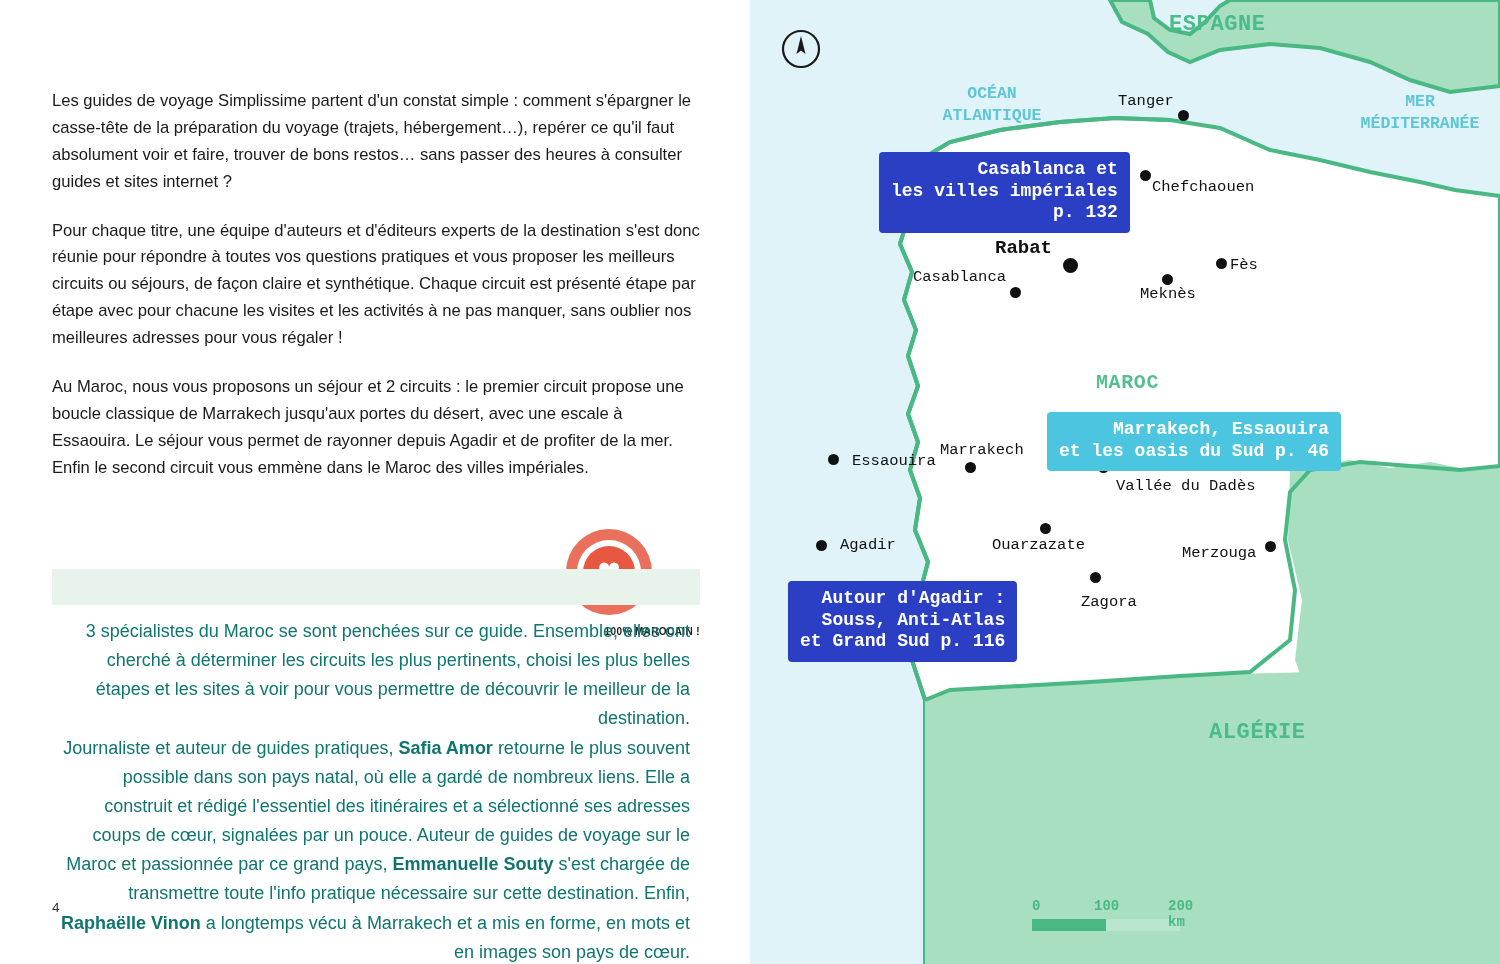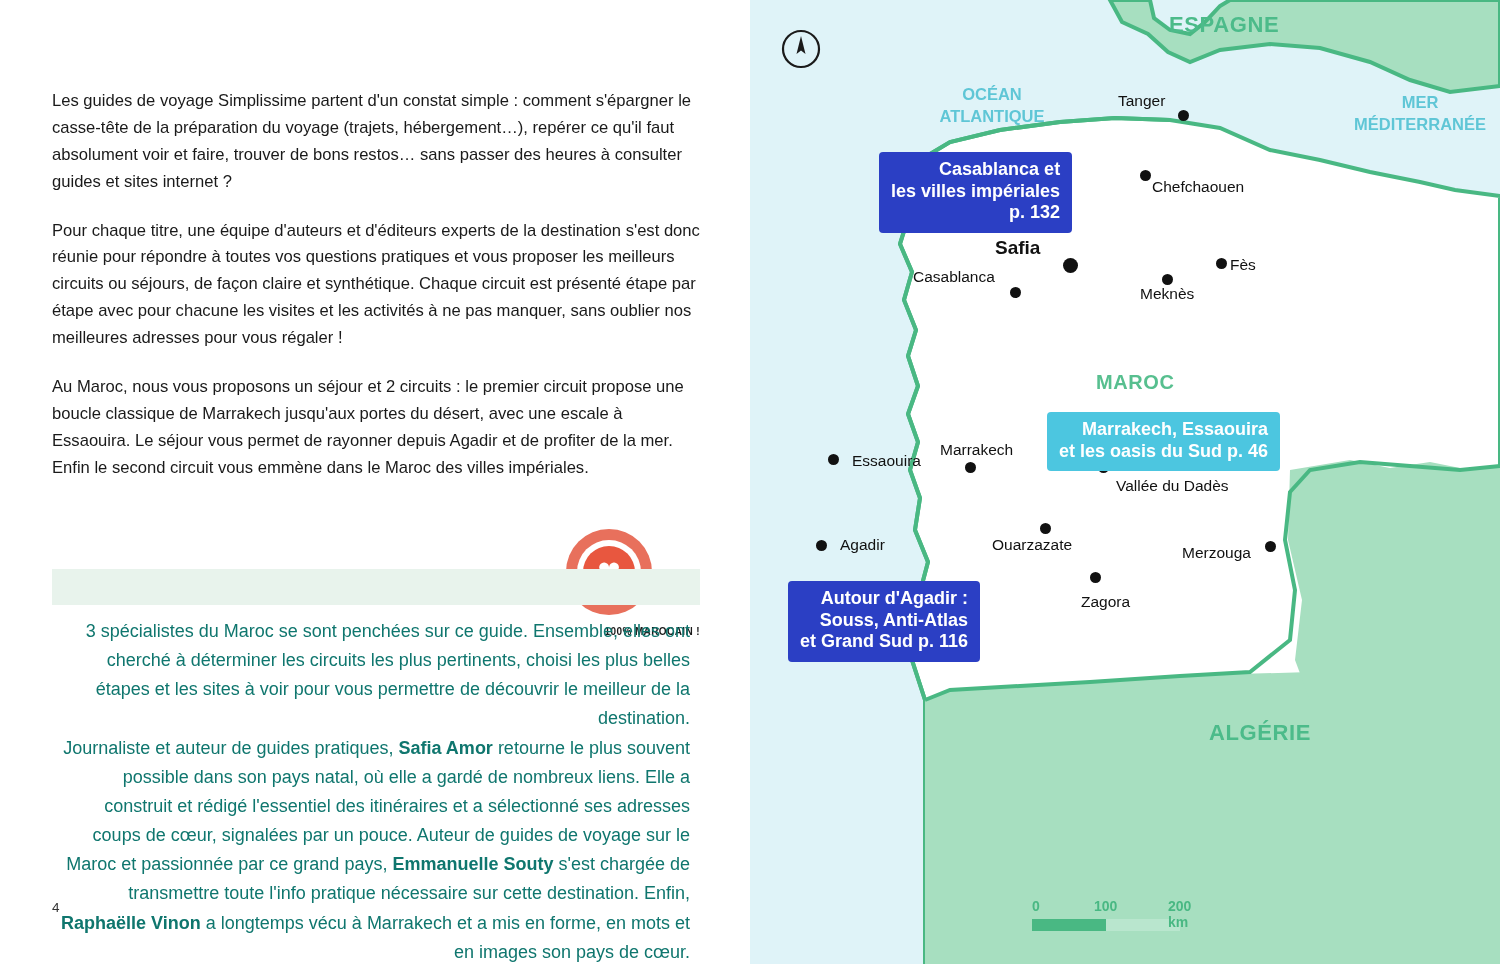--- a/index.html
+++ b/index.html
@@ -125,20 +125,21 @@
     color: #333;
   }
 
   
   .map-page {
     position: relative;
     width: 750px;
     height: 964px;
     background: #ffffff;
     overflow: hidden;
+    font-family: Liberation Mono, monospace;
   }
   .sea {
     position: absolute;
     inset: 0;
     background: #dff3f8;
   }
   .map-svg { position: absolute; inset: 0; }
 
   .map-label {
     position: absolute;
@@ -296,21 +297,21 @@
     <div class="city" style="left:0;top:0">
       <span class="dot" style="left:428px; top:110px;"></span>
       <span class="name" style="left:368px; top:92px;">Tanger</span>
     </div>
     <div class="city" style="left:0;top:0">
       <span class="dot" style="left:390px; top:170px;"></span>
       <span class="name" style="left:402px; top:178px;">Chefchaouen</span>
     </div>
     <div class="city capital" style="left:0;top:0">
       <span class="dot" style="left:313px; top:258px;"></span>
-      <span class="name" style="left:245px; top:237px;">Safia</span>
+      <span class="name" style="left:245px; top:237px;">Rabat</span>
     </div>
     <div class="city" style="left:0;top:0">
       <span class="dot" style="left:260px; top:287px;"></span>
       <span class="name" style="left:163px; top:268px;">Casablanca</span>
     </div>
     <div class="city" style="left:0;top:0">
       <span class="dot" style="left:466px; top:258px;"></span>
       <span class="name" style="left:480px; top:256px;">Fès</span>
     </div>
     <div class="city" style="left:0;top:0">

